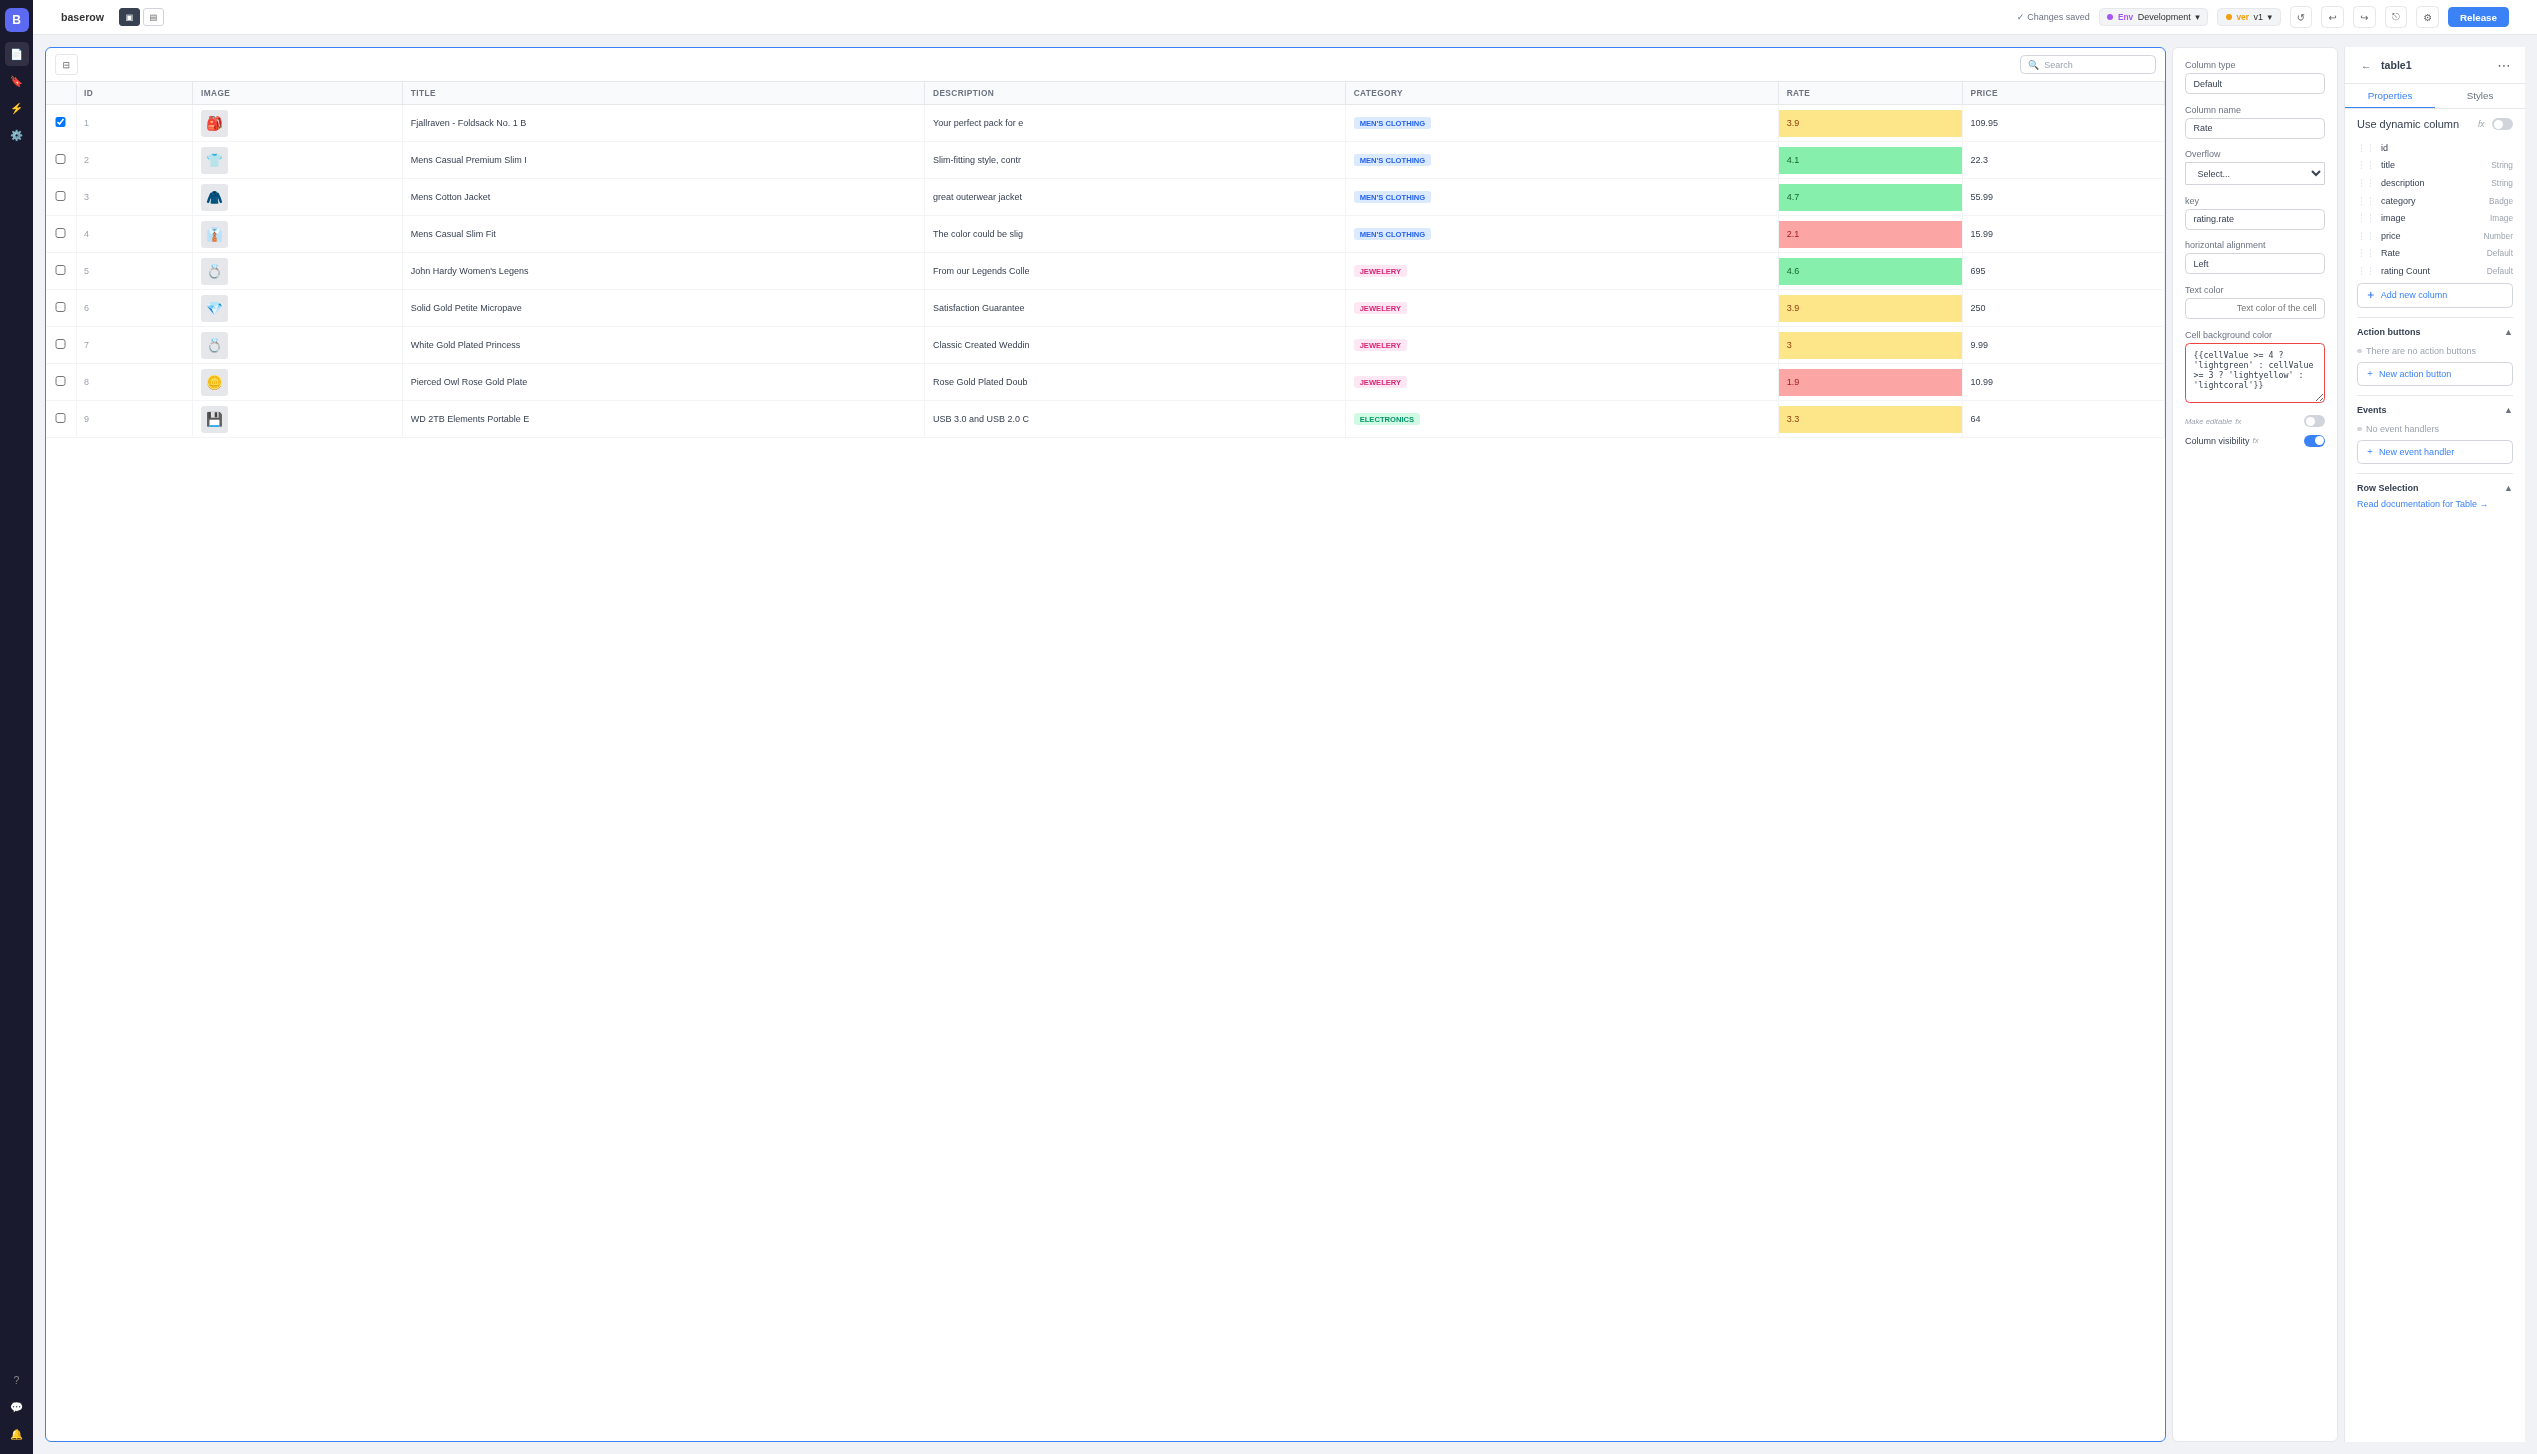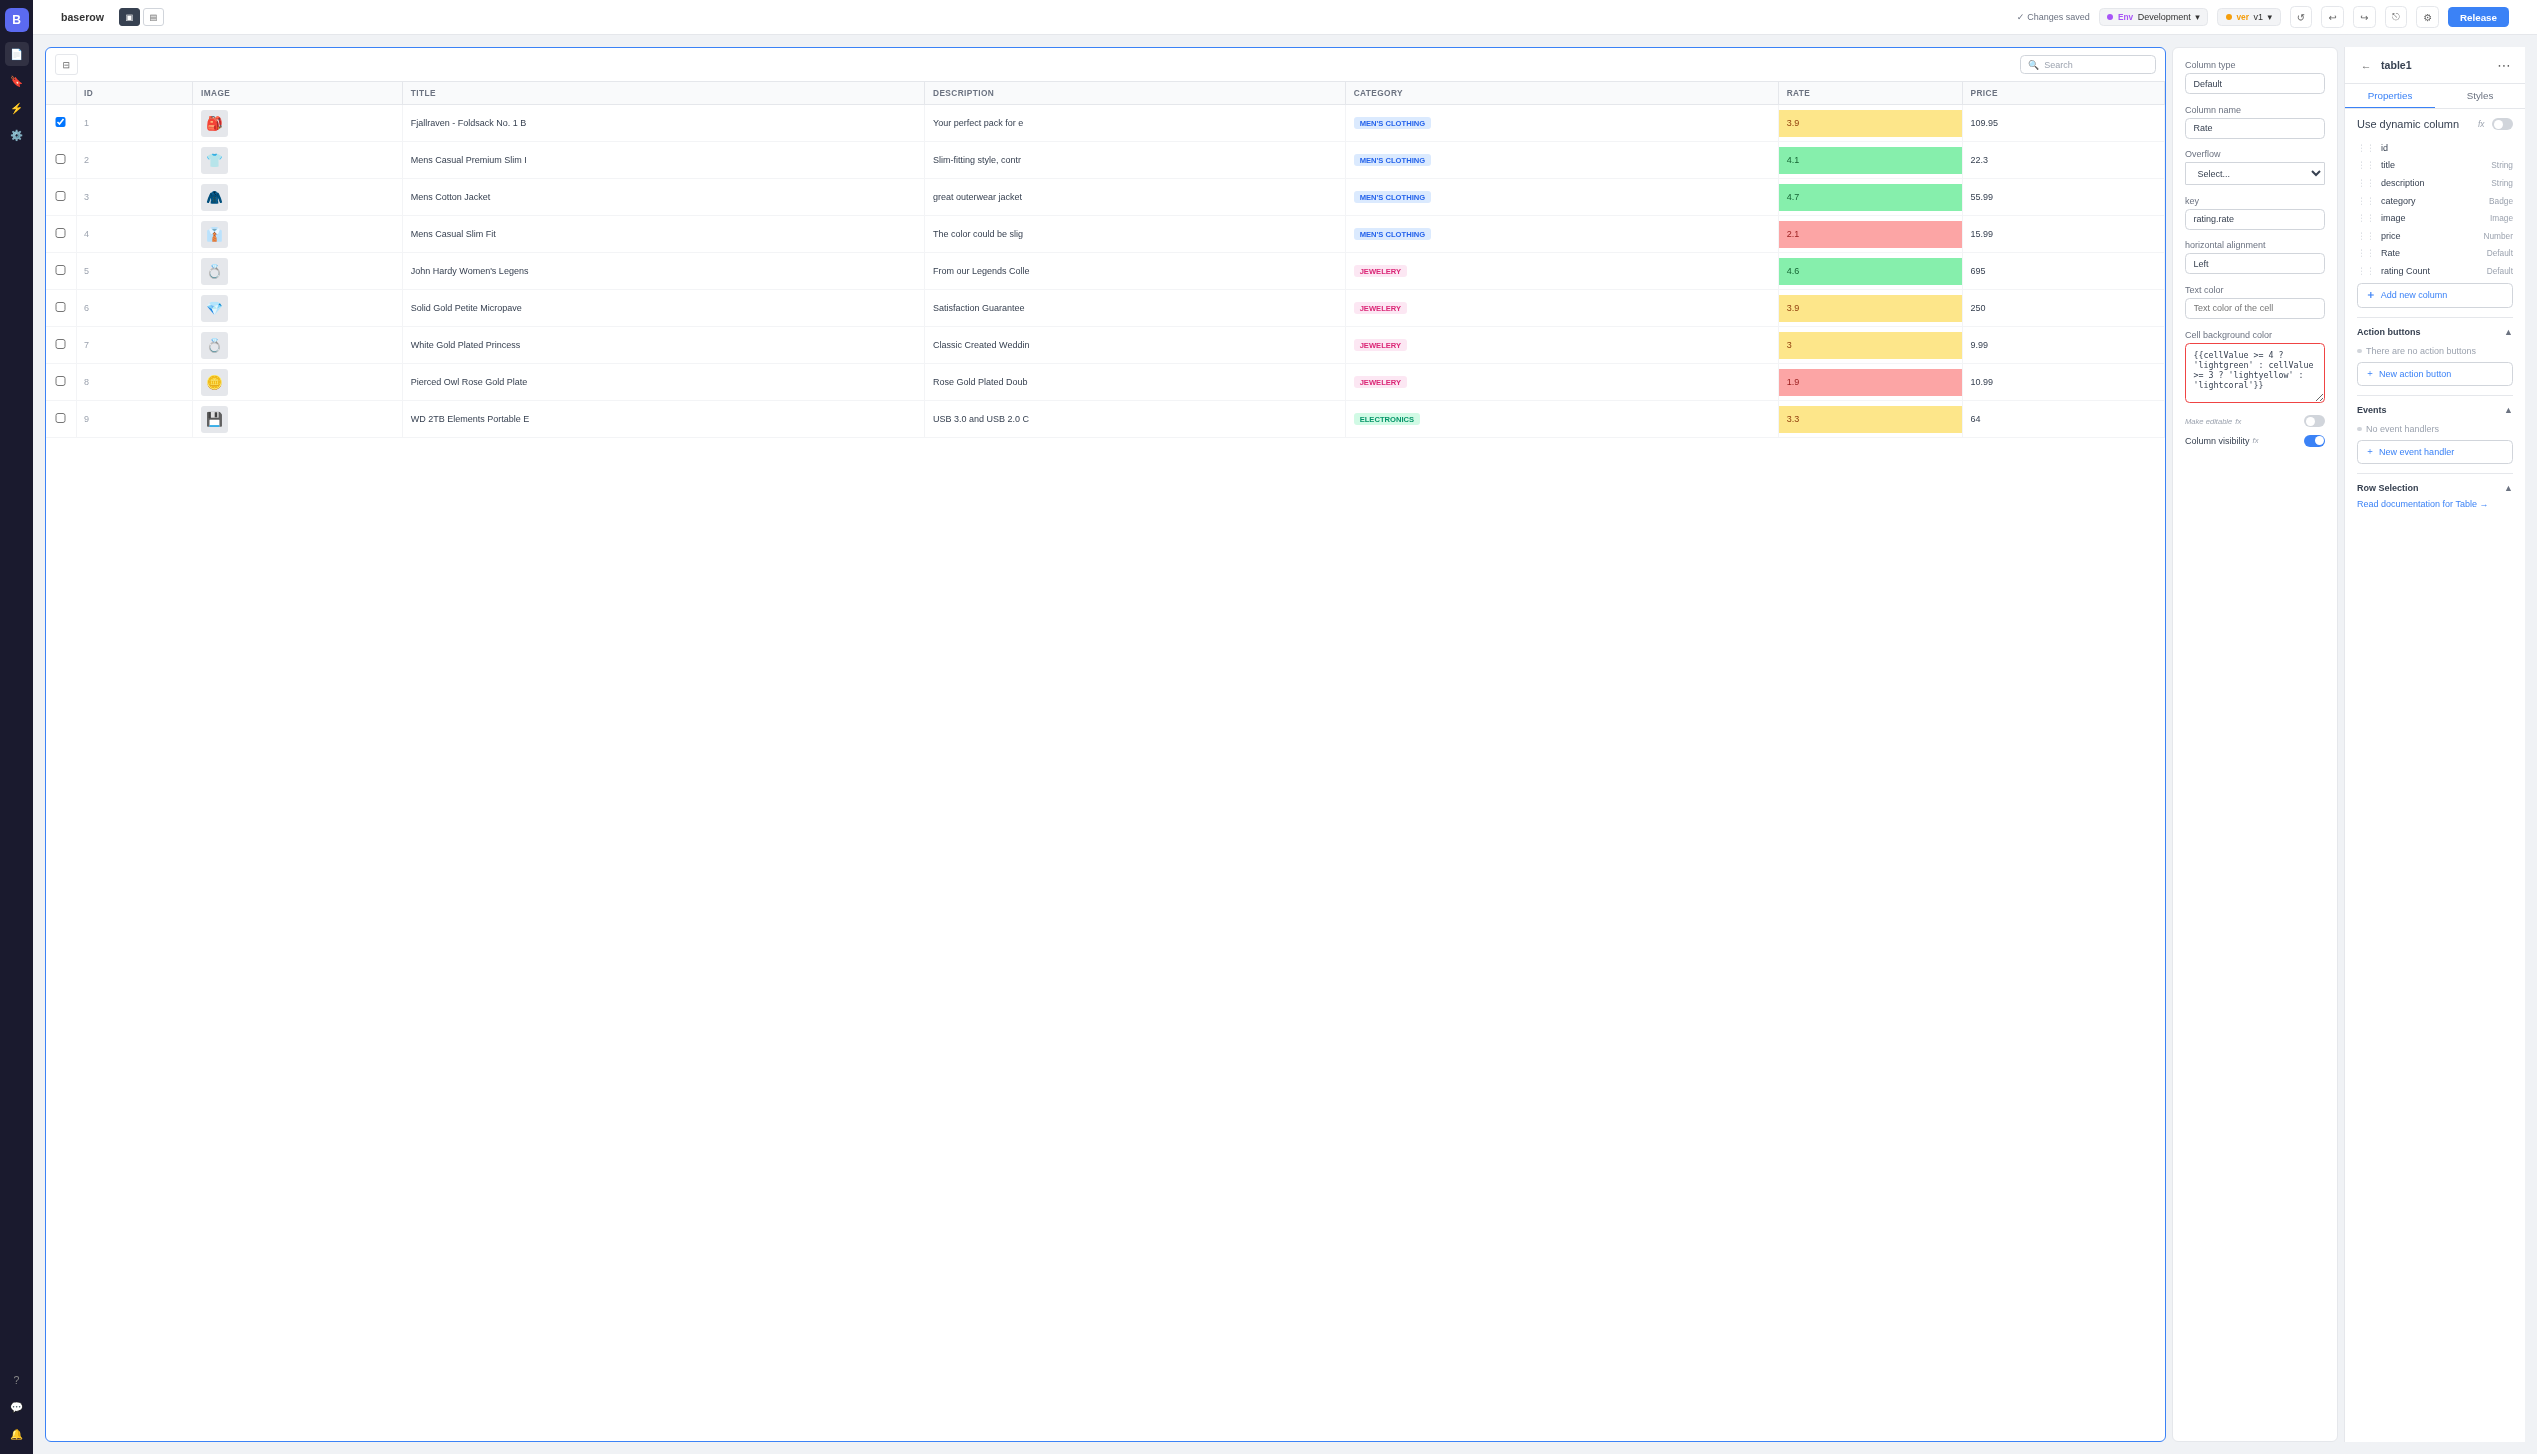--- a/index.html
+++ b/index.html
@@ -836,21 +836,21 @@
       <div class="config-field">
         <div class="config-label">key</div>
         <input class="config-input" value="rating.rate" style="">
       </div>
       <div class="config-field">
         <div class="config-label">horizontal alignment</div>
         <input class="config-input" value="Left" style="">
       </div>
       <div class="config-field">
         <div class="config-label">Text color</div>
-        <input class="config-input" style="color: rgb(156, 163, 175);" placeholder="Text color of the cell">
+        <input class="config-input" style="color: rgb(156, 163, 175); text-align: right;" placeholder="Text color of the cell">
       </div>
       <div class="config-field">
         <div class="config-label">Cell background color</div>
         <textarea class="config-textarea" style="">{{cellValue &gt;= 4 ? 'lightgreen' : cellValue &gt;= 3 ? 'lightyellow' : 'lightcoral'}}</textarea>
       </div>
       <div class="config-row">
         <span class="config-row-label">
           <span class="fx-badge">Make editable</span>
           <span class="fx-badge">fx</span>
         </span>

